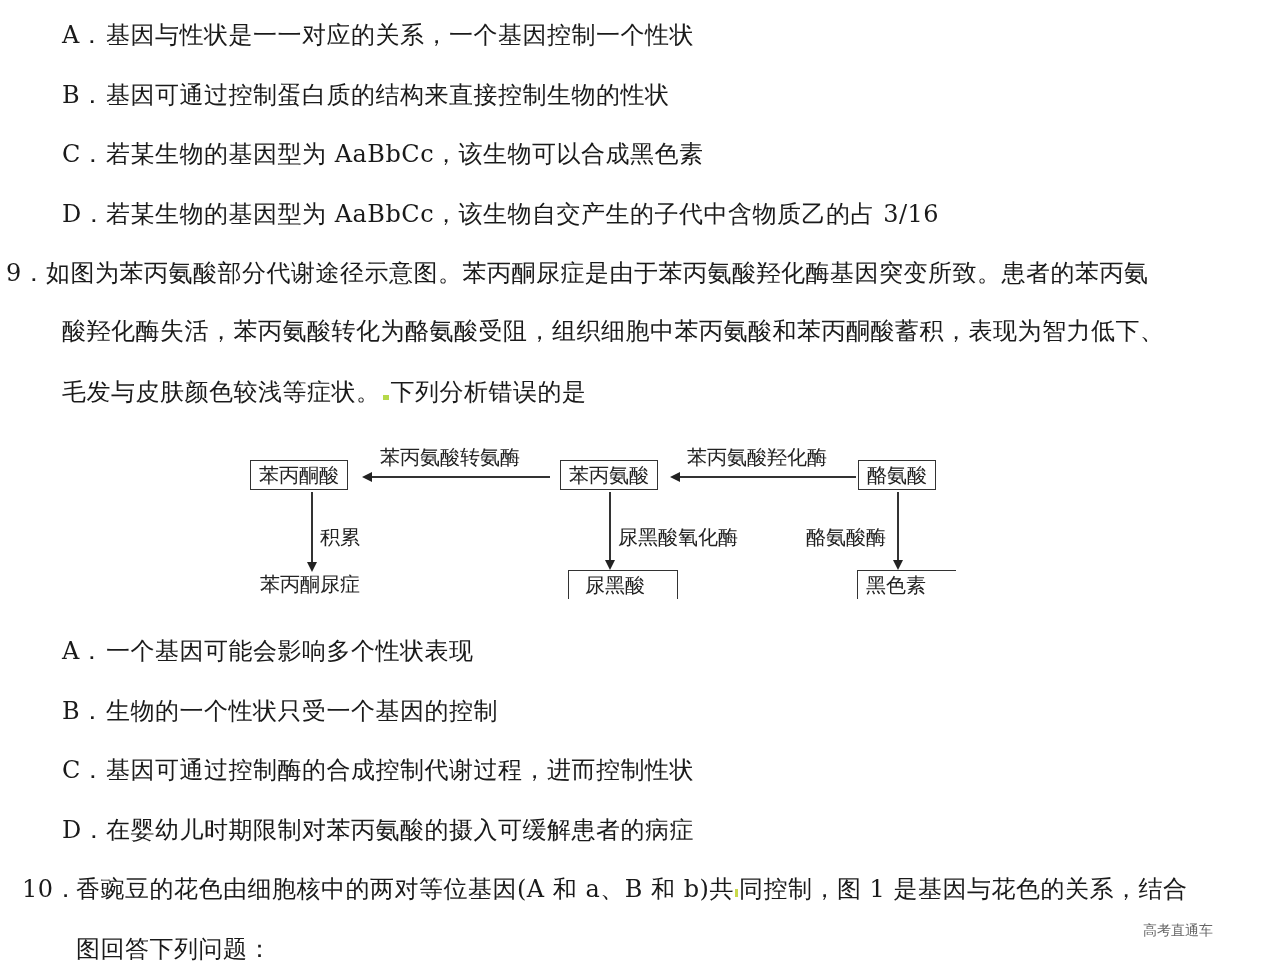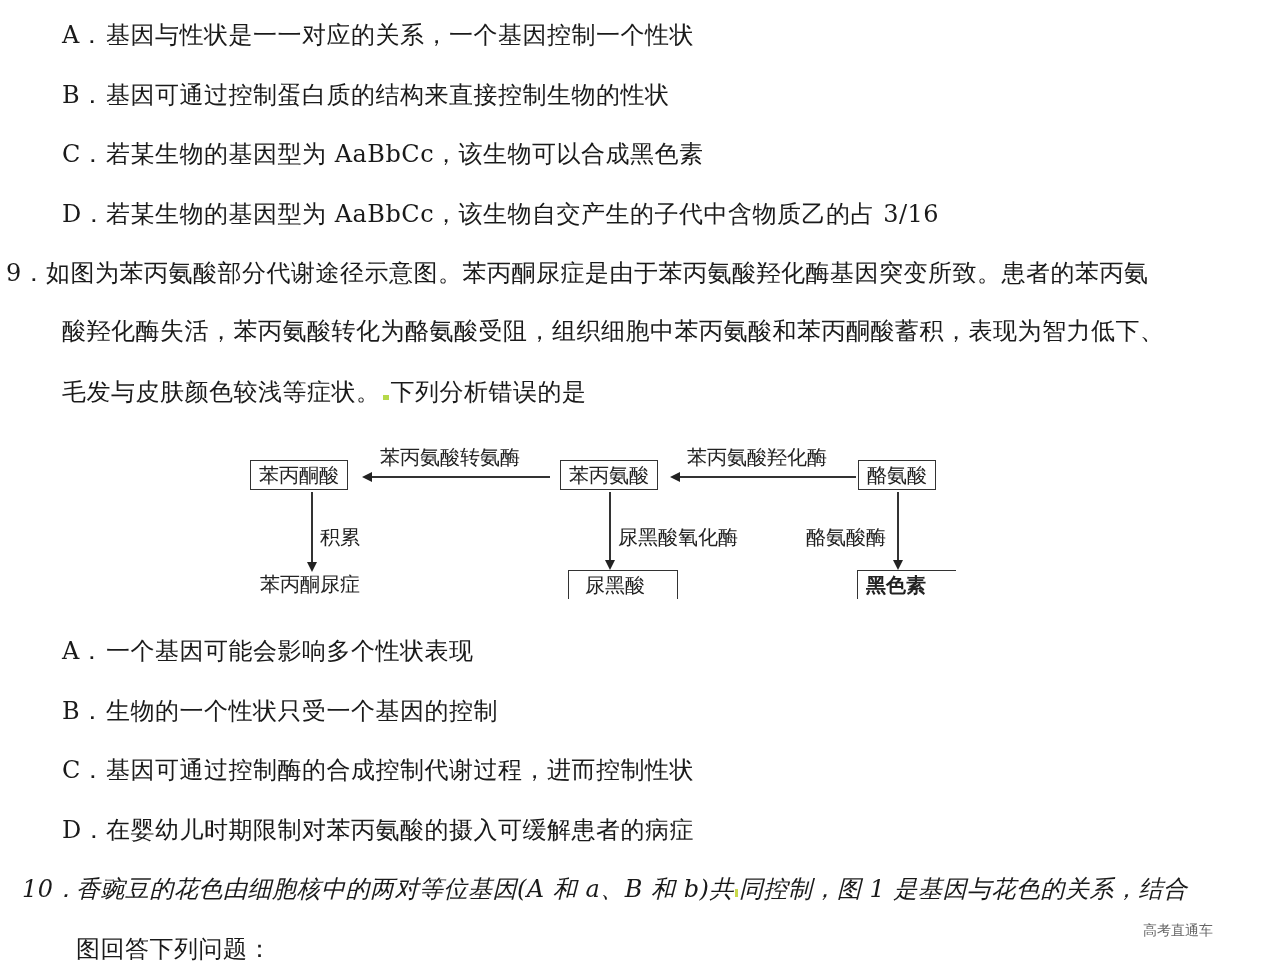--- a/index.html
+++ b/index.html
@@ -7,21 +7,21 @@
          font-family:"DejaVu Serif","Liberation Serif",serif; color:#1a1a1a; }
   .line { position:absolute; font-size:24px; line-height:30px; white-space:nowrap; letter-spacing:0.5px; }
   .opt-label { display:inline-block; width:44px; }
   .qnum { display:inline-block; }
   .hl { display:inline-block; width:6px; height:5px; background:#b6d94a; vertical-align:baseline; margin:0 2px; }
   .hl2 { display:inline-block; width:3px; height:8px; background:#c9d94a; vertical-align:baseline; margin:0 1px; }
   .diagram { position:absolute; left:240px; top:440px; width:720px; height:170px; }
   .box { position:absolute; border:1.5px solid #333; font-family:"DejaVu Sans","Liberation Sans",sans-serif;
          font-size:20px; line-height:28px; padding:0 8px; background:#fff; color:#222; }
   .box.open-bottom { border-bottom:none; }
-  .box.open-right { border-right:none;font-weight:bold; }
+  .box.open-right { border-right:none; }
   .dlabel { position:absolute; font-family:Liberation Mono, monospace; font-size:20px; color:#222; white-space:nowrap; }
   .hline { position:absolute; height:1.5px; background:#333; }
   .vline { position:absolute; width:1.5px; background:#333; }
   .arrow-left { position:absolute; width:0; height:0; border-top:5px solid transparent; border-bottom:5px solid transparent; border-right:10px solid #222; }
   .arrow-down { position:absolute; width:0; height:0; border-left:5px solid transparent; border-right:5px solid transparent; border-top:10px solid #222; }
   .watermark { position:absolute; left:1143px; top:922px; font-family:"DejaVu Sans","Liberation Sans",sans-serif;
                font-size:14px; color:#666; }
 </style>
 </head>
 <body>
@@ -86,20 +86,20 @@
 <div class="line" style="left:62px; top:696px;">
   <span class="opt-label">B．</span><span>生物的一个性状只受一个基因的控制</span>
 </div>
 <div class="line" style="left:62px; top:755px;">
   <span class="opt-label">C．</span><span>基因可通过控制酶的合成控制代谢过程，进而控制性状</span>
 </div>
 <div class="line" style="left:62px; top:815px;">
   <span class="opt-label">D．</span><span>在婴幼儿时期限制对苯丙氨酸的摄入可缓解患者的病症</span>
 </div>
 
-<div class="line" style="left:22px; top:874px;font-style:italic;">
+<div class="line" style="left:22px; top:874px;">
   <span class="qnum" style="width:54px;">10．</span><span>香豌豆的花色由细胞核中的两对等位基因(A 和 a、B 和 b)共</span><span class="hl2"></span><span>同控制，图 1 是基因与花色的关系，结合</span>
 </div>
 <div class="line" style="left:76px; top:934px;text-align:right;">
   <span>图回答下列问题：</span>
 </div>
 
 <div class="watermark">高考直通车</div>
 
 </body></html>

